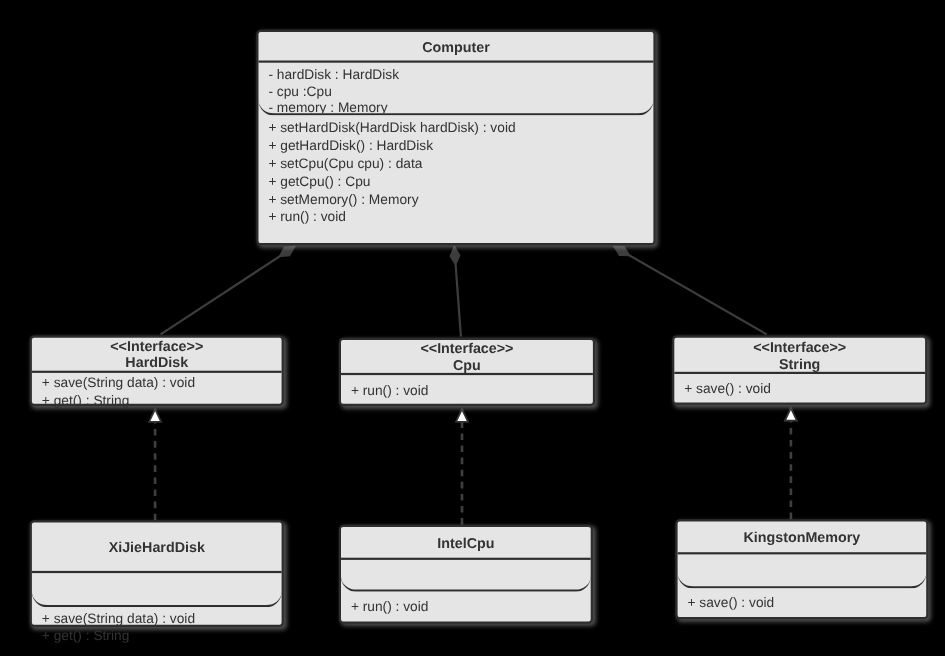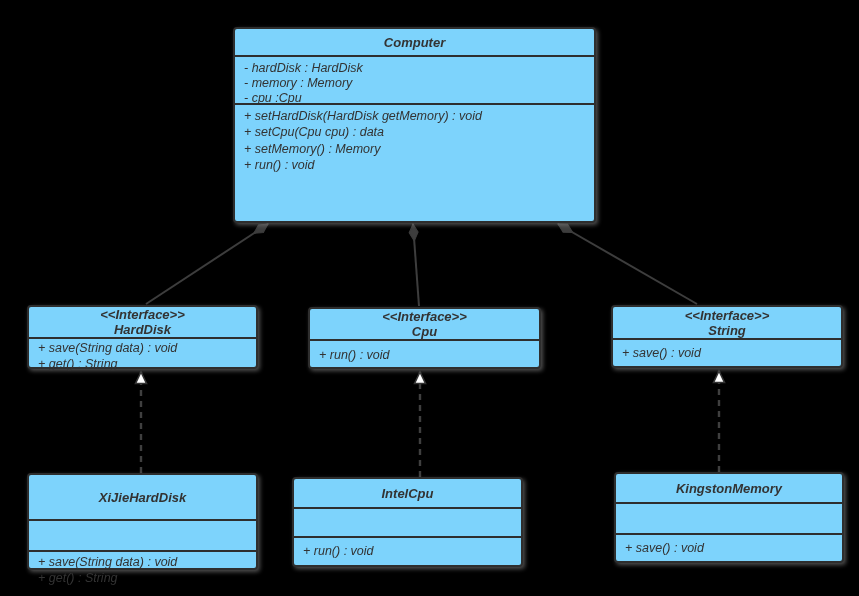--- a/index.html
+++ b/index.html
@@ -4,31 +4,31 @@
 <style>
   html,body{margin:0;padding:0;background:#000;}
   .canvas{
     position:relative;width:859px;height:596px;background:#000000;overflow:hidden;
     font-family:"Liberation Sans","DejaVu Sans",sans-serif;color:#333333;
   }
   .connectors{position:absolute;left:0;top:0;width:859px;height:596px;}
   .connectors .solid{stroke:#3d3d3d;stroke-width:2;}
   .connectors .dashed{stroke:#3f3f3f;stroke-width:2.4;stroke-dasharray:6 5;}
   .uml-class{
-    position:absolute;box-sizing:border-box;background:#7dd3fc;
+    position:absolute;box-sizing:border-box;background:#e5e5e5;
     border:2px solid #2e2e2e;border-radius:4px;
     box-shadow:2px 2px 4px rgba(160,160,160,0.5);
-    font-size:12.5px;line-height:16px;font-style:italic;
+    font-size:12.5px;line-height:16px;
   }
   .ctitle{
     box-sizing:border-box;font-weight:bold;text-align:center;
     border-bottom:2px solid #2e2e2e;display:flex;flex-direction:column;
     justify-content:center;align-items:center;font-size:13px;line-height:15px;
   }
-  .members{box-sizing:border-box;padding:18px 9px 0 9px;white-space:nowrap;overflow:hidden;}
+  .members{box-sizing:border-box;padding:18px 9px 0 9px;white-space:nowrap;overflow:hidden;border-radius:14px;}
   .sep{border-bottom:2px solid #2e2e2e;}
   .mline{height:16px;}
   
   #computer{left:233px;top:27px;width:363px;height:196px;}
   #computer .ctitle{height:28px;}
   #computer .fields{height:48px;padding-top:3px;}
   #computer .fields .mline{height:15px;}
   #computer .methods{height:112px;padding-top:3px;}
   #computer .methods .mline{height:16.3px;}
   
@@ -40,21 +40,21 @@
   #if-cpu .ctitle{height:32px;}
   #if-cpu .members{padding-top:6px;}
   #if-memory{left:611px;top:305px;width:232px;height:63px;}
   #if-memory .ctitle{height:33px;}
   #if-memory .members{padding-top:5px;}
   
   #impl-xijie{left:27px;top:473px;width:231px;height:97px;}
   #impl-xijie .ctitle{height:46px;}
   #impl-xijie .fields{height:31px;}
   #impl-xijie .methods{padding-top:2px;}
-  #impl-intel{left:292px;top:477px;width:231px;height:90px;}
+  #impl-intel{left:308px;top:477px;width:231px;height:90px;}
   #impl-intel .ctitle{height:30px;}
   #impl-intel .fields{height:29px;}
   #impl-intel .methods{padding-top:5px;}
   #impl-kingston{left:614px;top:472px;width:230px;height:91px;}
   #impl-kingston .ctitle{height:30px;}
   #impl-kingston .fields{height:31px;}
   #impl-kingston .methods{padding-top:5px;}
 </style>
 </head>
 <body>
@@ -75,26 +75,28 @@
     <line class="solid" x1="558" y1="224" x2="697" y2="304" marker-start="url(#diamond)"></line>
     <line class="dashed" x1="141" y1="473" x2="141" y2="372" marker-end="url(#triangle)"></line>
     <line class="dashed" x1="420" y1="477" x2="420" y2="372" marker-end="url(#triangle)"></line>
     <line class="dashed" x1="719" y1="472" x2="719" y2="371" marker-end="url(#triangle)"></line>
   </svg>
 
   <div class="uml-class" id="computer">
     <div class="ctitle">Computer</div>
     <div class="members fields sep">
       <div class="mline">- hardDisk : HardDisk</div>
+      <div class="mline">- cpu :Cpu</div>
       <div class="mline">- memory : Memory</div>
-      <div class="mline">- cpu :Cpu</div>
     </div>
     <div class="members methods">
-      <div class="mline">+ setHardDisk(HardDisk getMemory) : void</div>
+      <div class="mline">+ setHardDisk(HardDisk hardDisk) : void</div>
+      <div class="mline">+ getHardDisk() : HardDisk</div>
       <div class="mline">+ setCpu(Cpu cpu) : data</div>
+      <div class="mline">+ getCpu() : Cpu</div>
       <div class="mline">+ setMemory() : Memory</div>
       <div class="mline">+ run() : void</div>
     </div>
   </div>
 
   <div class="uml-class" id="if-harddisk">
     <div class="ctitle">
       <div>&lt;&lt;Interface&gt;&gt;</div>
       <div>HardDisk</div>
     </div>

